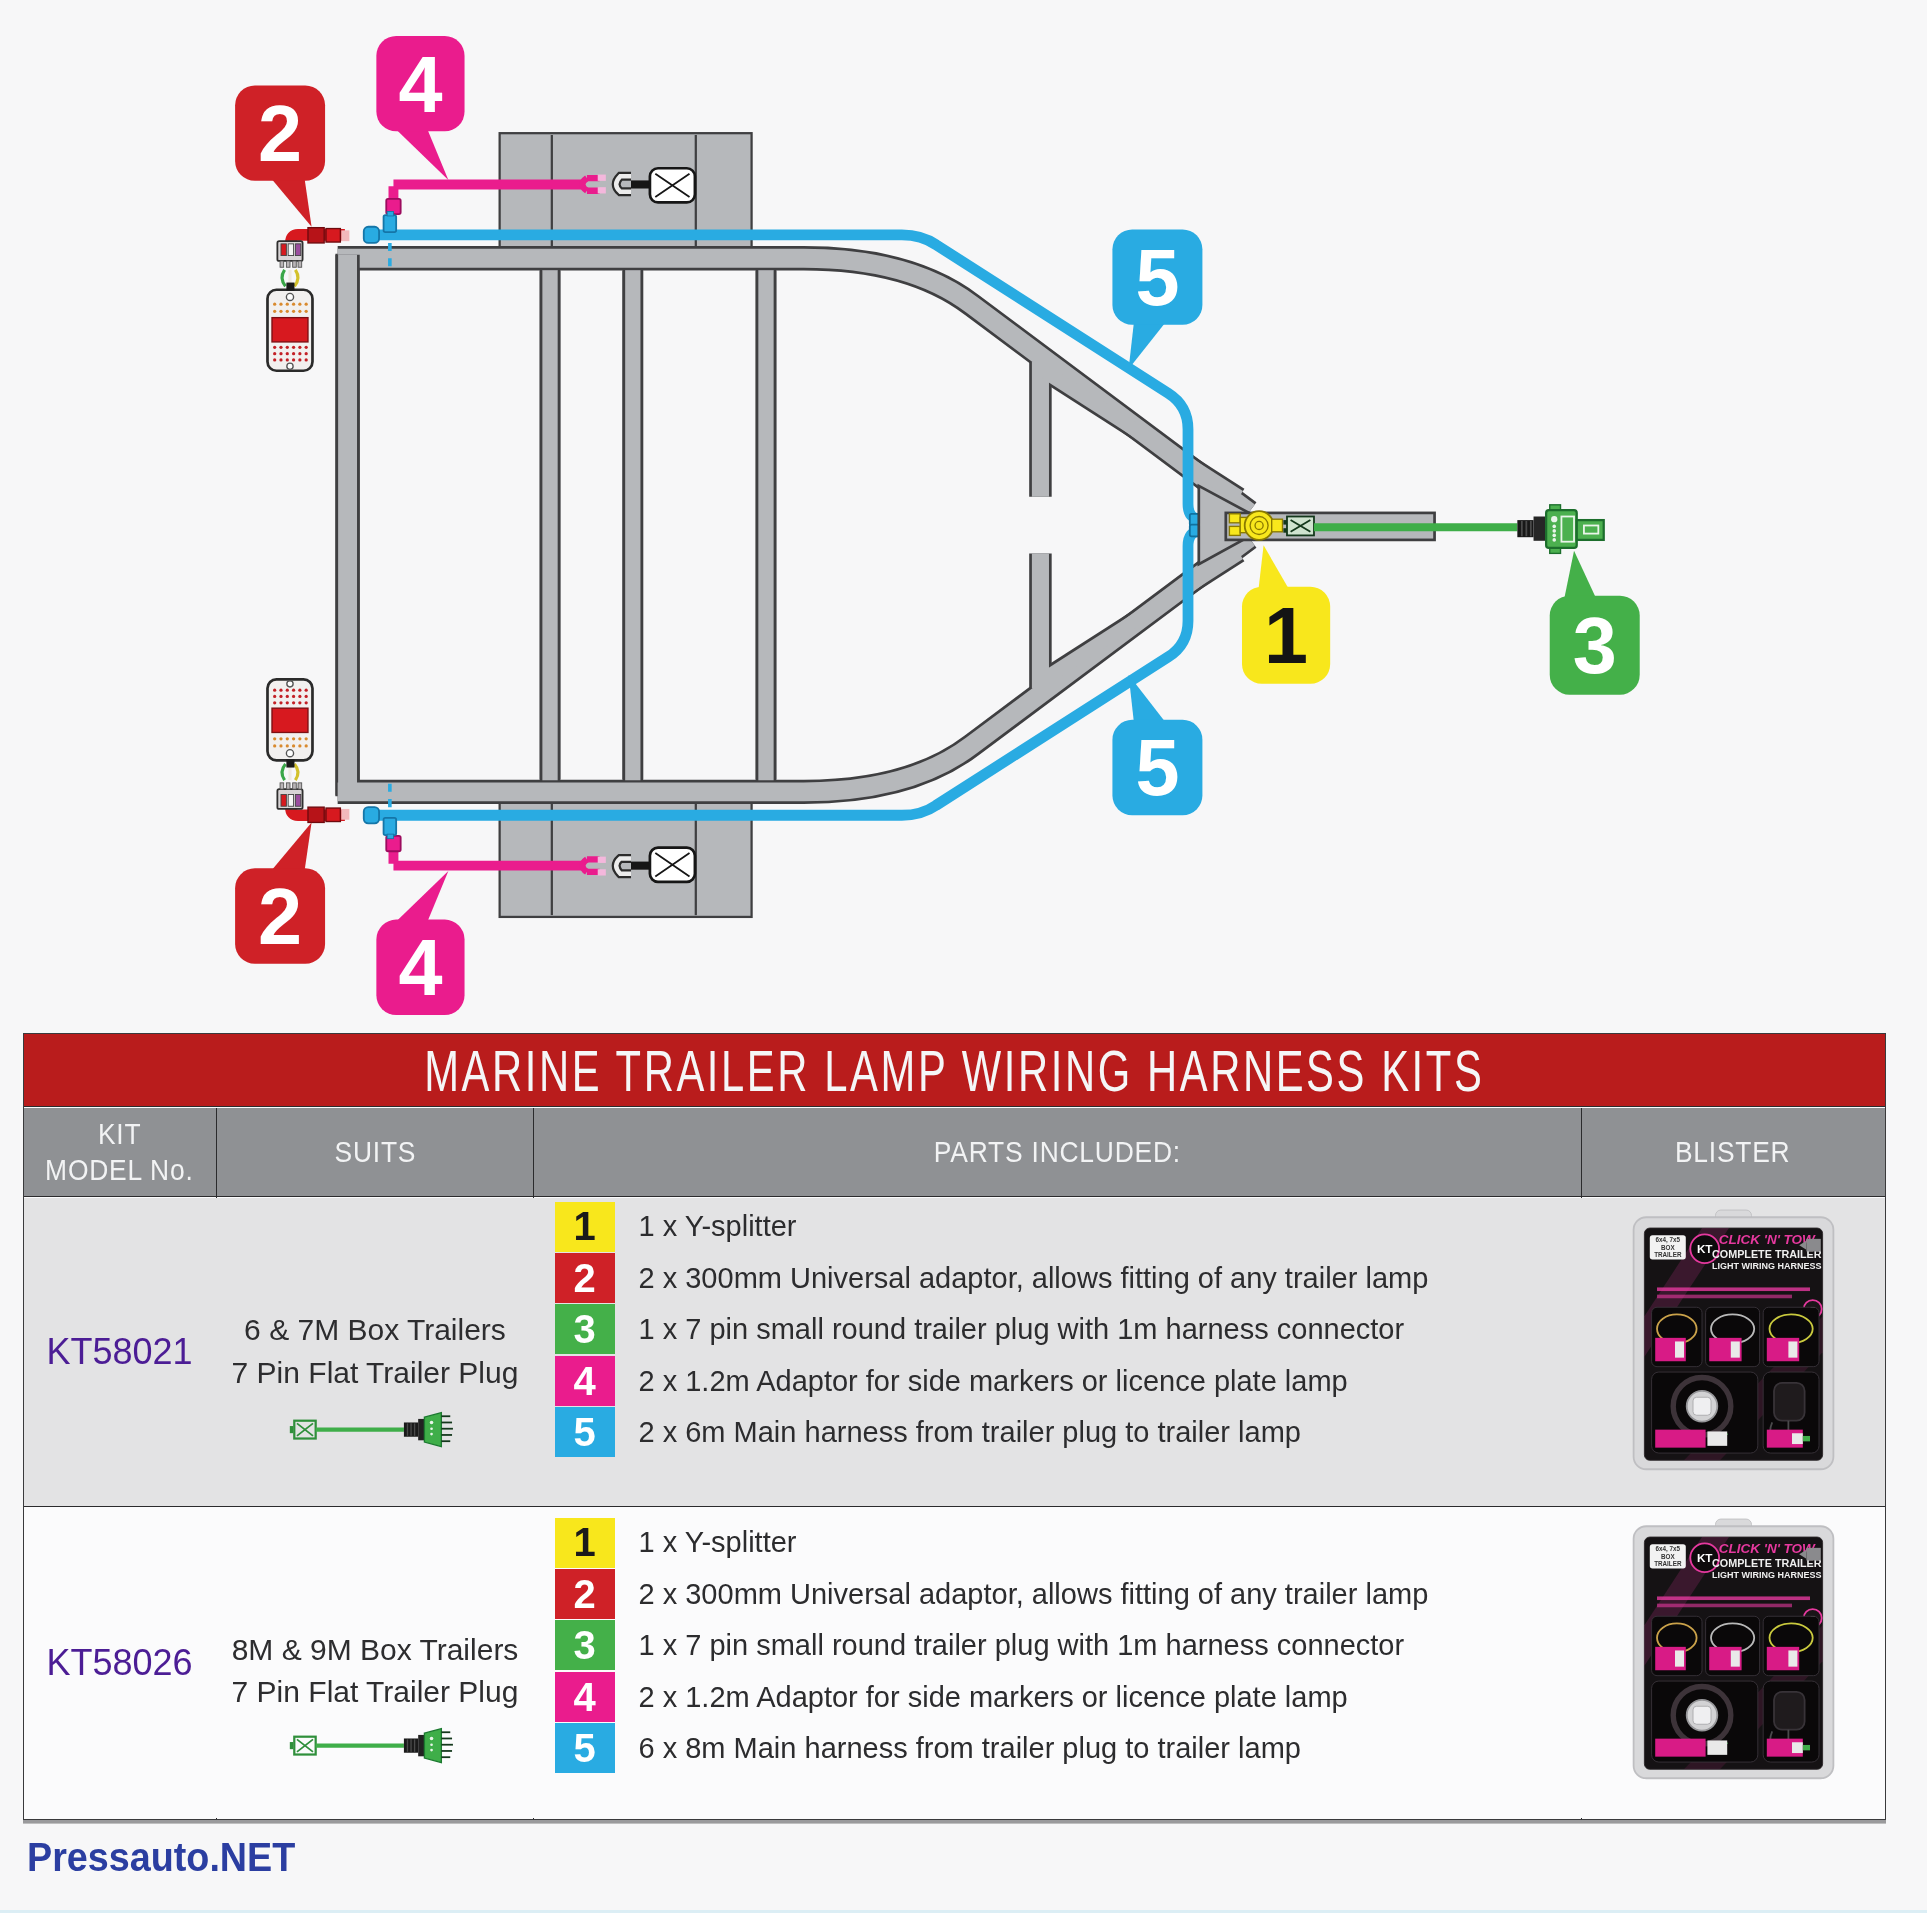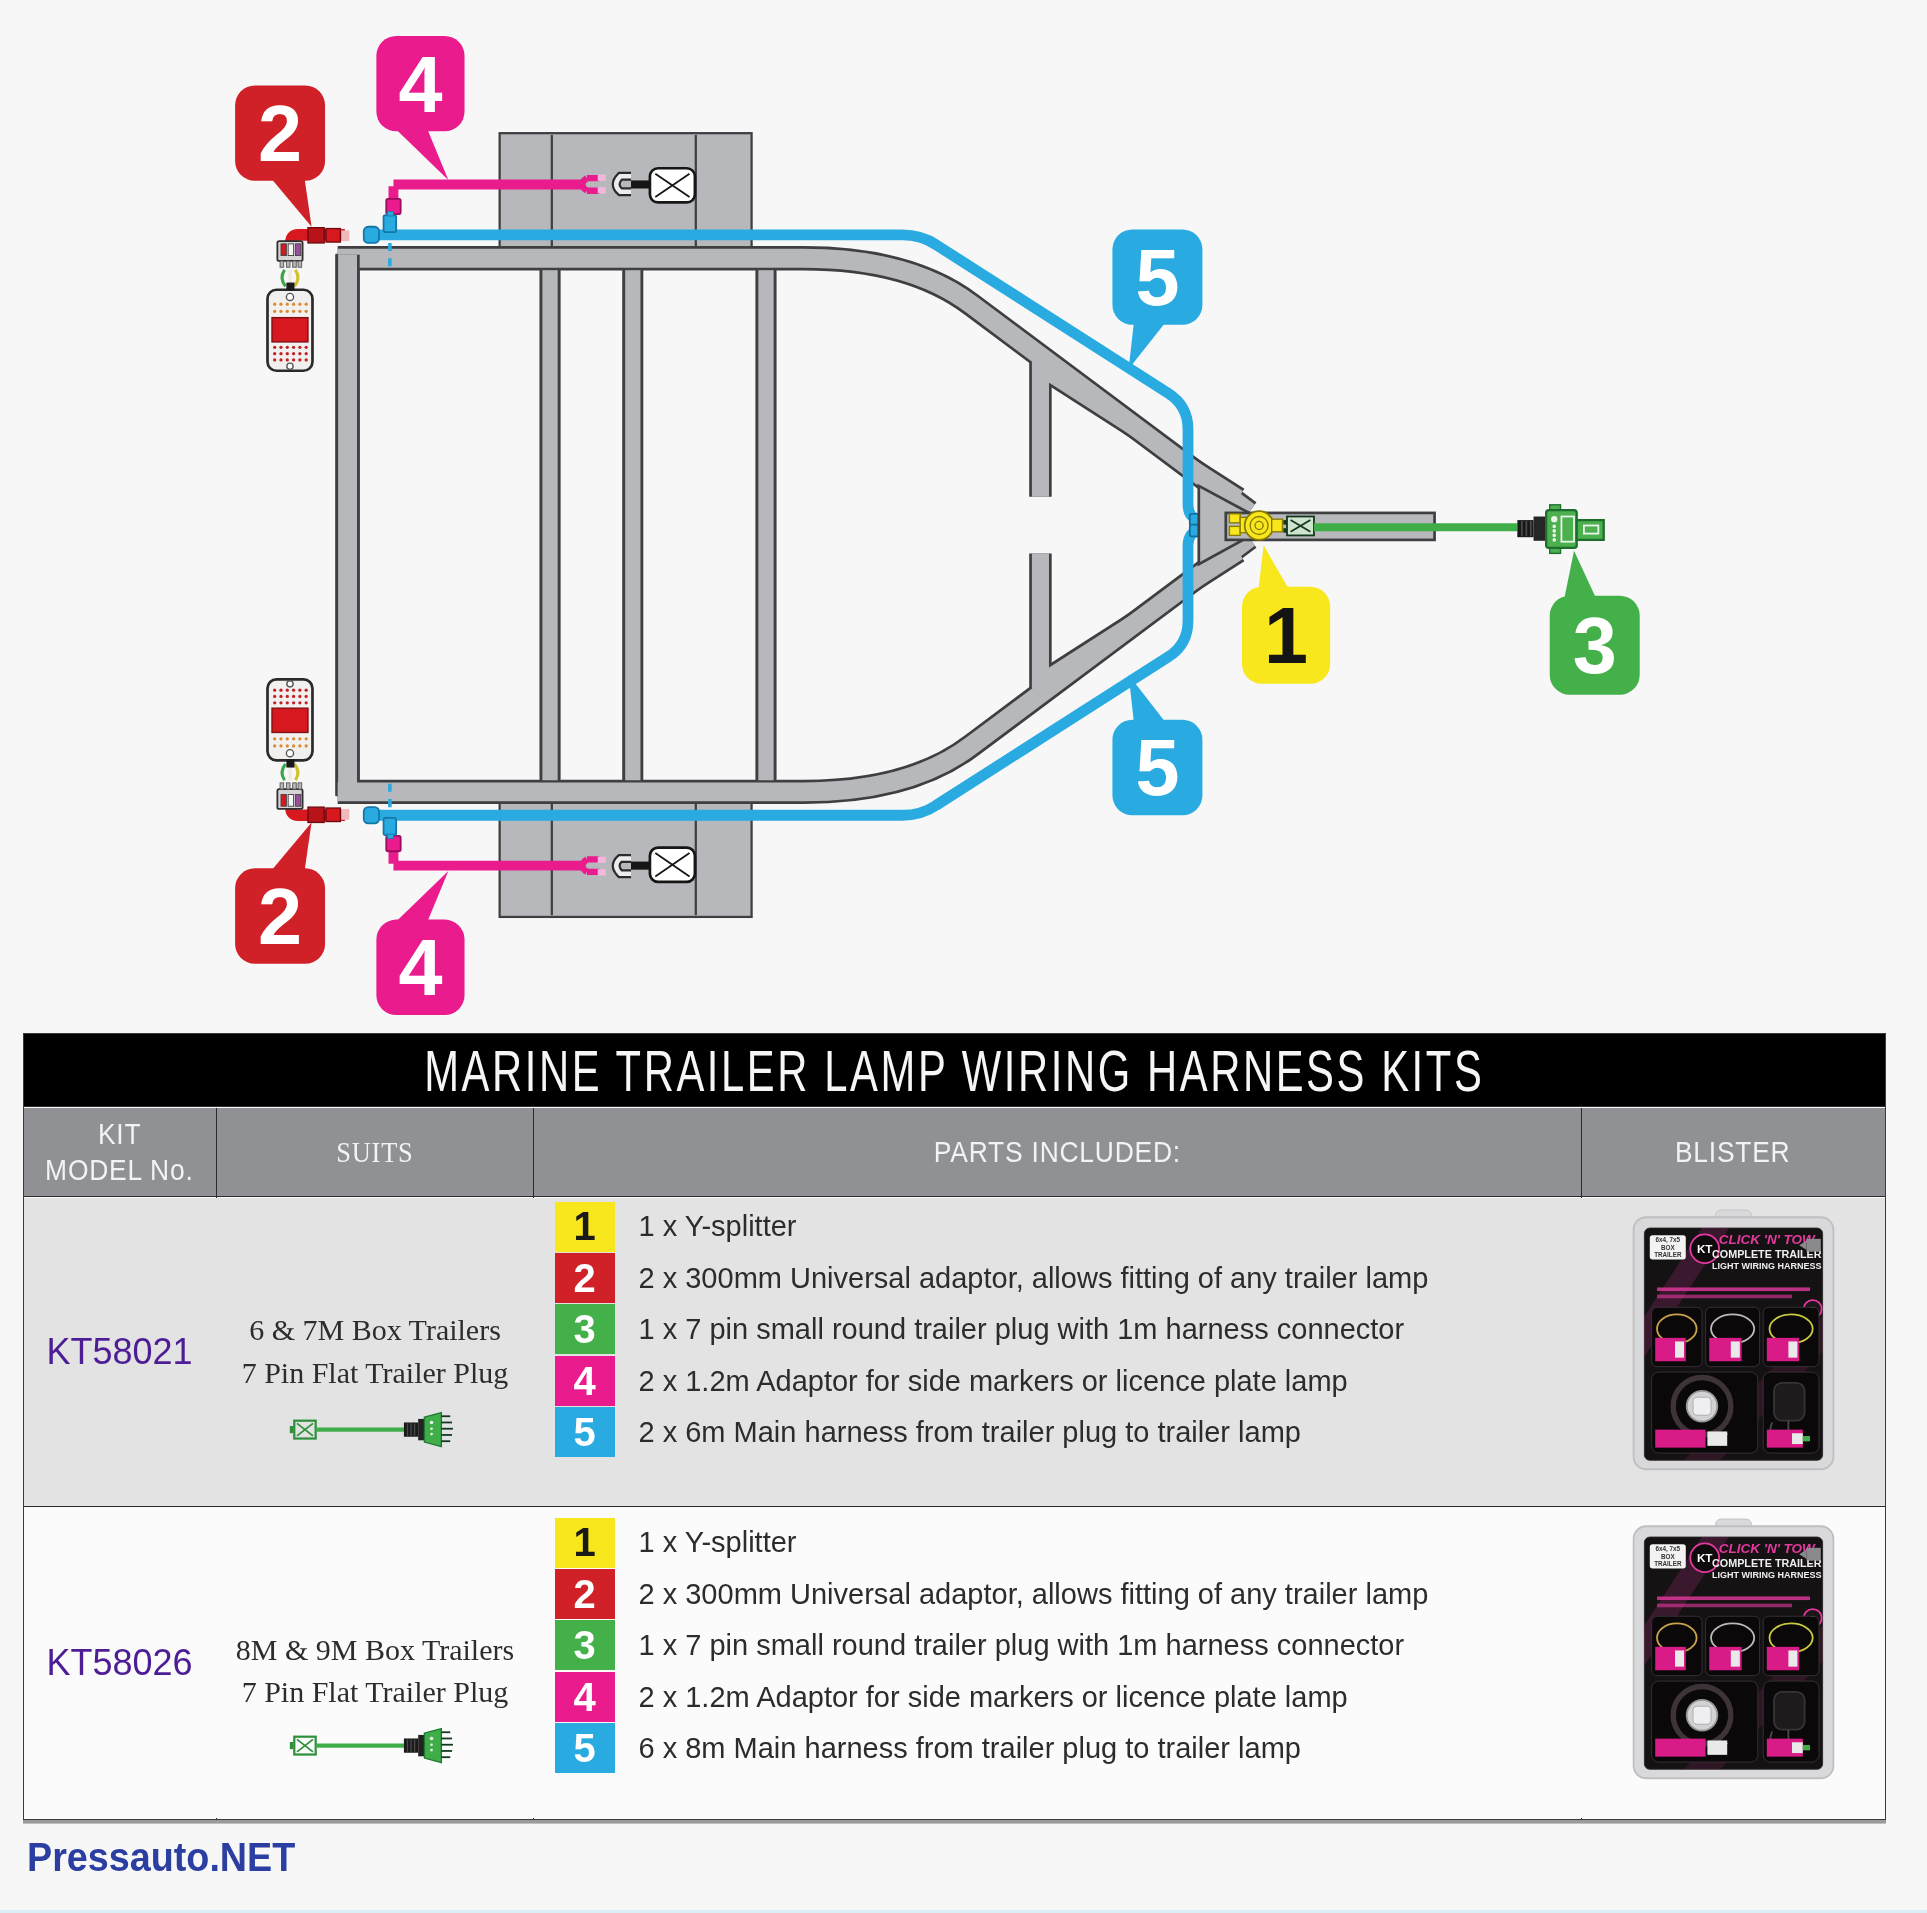--- a/index.html
+++ b/index.html
@@ -11,30 +11,30 @@
   .diagram{position:absolute;left:0;top:0;}
   .fo{fill:none;stroke:#3f3f41;}
   .fi{fill:none;stroke:#b6b8bb;}
   .steel{fill:#b6b8bb;stroke:#3f3f41;stroke-width:2.5;}
   .badge-digit{font-size:88px;font-weight:bold;}
 
   
   .kits-table{position:absolute;left:22.5px;top:1033px;width:1863px;height:787px;
               border:1.8px solid #3a3a3c;box-sizing:border-box;background:#fbfbfc;
               box-shadow:0 3.6px 0 #9a9a9c;}
-  .title-bar{position:absolute;left:0;top:0;width:100%;height:72px;background:#000000;
+  .title-bar{position:absolute;left:0;top:0;width:100%;height:72px;background:#b91c1c;
              border-bottom:1.8px solid #2b2b2d;display:flex;align-items:center;justify-content:center;}
   .title-bar span{color:#f5f6f7;font-size:58px;letter-spacing:3.6px;display:inline-block;
                   transform:scaleX(0.72);white-space:nowrap;}
   .header-row{position:absolute;left:0;top:74px;width:100%;height:88px;background:#8f9194;
               border-bottom:1.8px solid #2b2b2d;}
   .hcell{position:absolute;top:0;height:100%;display:flex;flex-direction:column;align-items:center;
          justify-content:center;color:#f2f3f4;font-size:30px;line-height:36px;}
   .hcell span{display:inline-block;transform:scaleX(0.88);letter-spacing:0.9px;white-space:nowrap;}
-  .col1{left:0;width:192px;text-align:center;}  .col2{left:194px;width:315px;font-family:Liberation Serif, serif;}
+  .col1{left:0;width:192px;text-align:center;}  .col2{left:194px;width:315px;}
   .col3{left:510px;width:1047px;} .col4{left:1559px;width:301px;}
   .vline{position:absolute;top:74px;bottom:0;width:1.8px;background:#2b2b2d;}
   .body-row{position:absolute;left:0;width:100%;}
   .row1{top:164px;height:308px;background:#e3e3e4;border-bottom:1.8px solid #2b2b2d;}
   .row2{top:473px;height:311px;background:#fbfbfc;}
   .bcell{position:absolute;top:0;height:100%;}
   .model{display:flex;align-items:center;justify-content:center;font-size:36px;color:#4c1d95;}
   .suits{display:block;}
   .suits .s1,.suits .s2{position:absolute;width:100%;text-align:center;font-size:30px;color:#2d2d2f;white-space:nowrap;}
   .suits .s1{top:115px;} .suits .s2{top:158px;}

